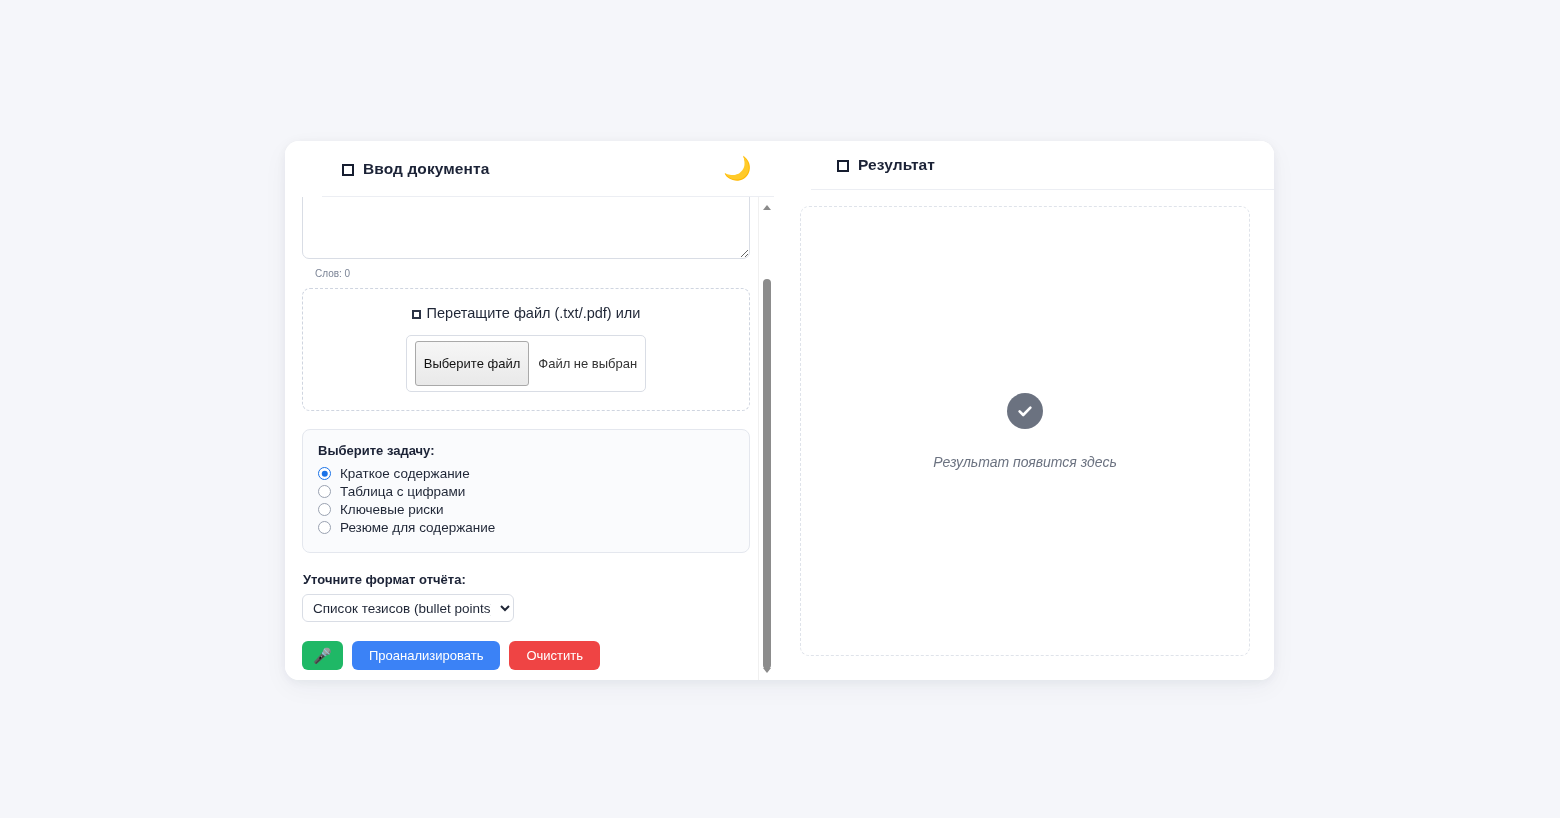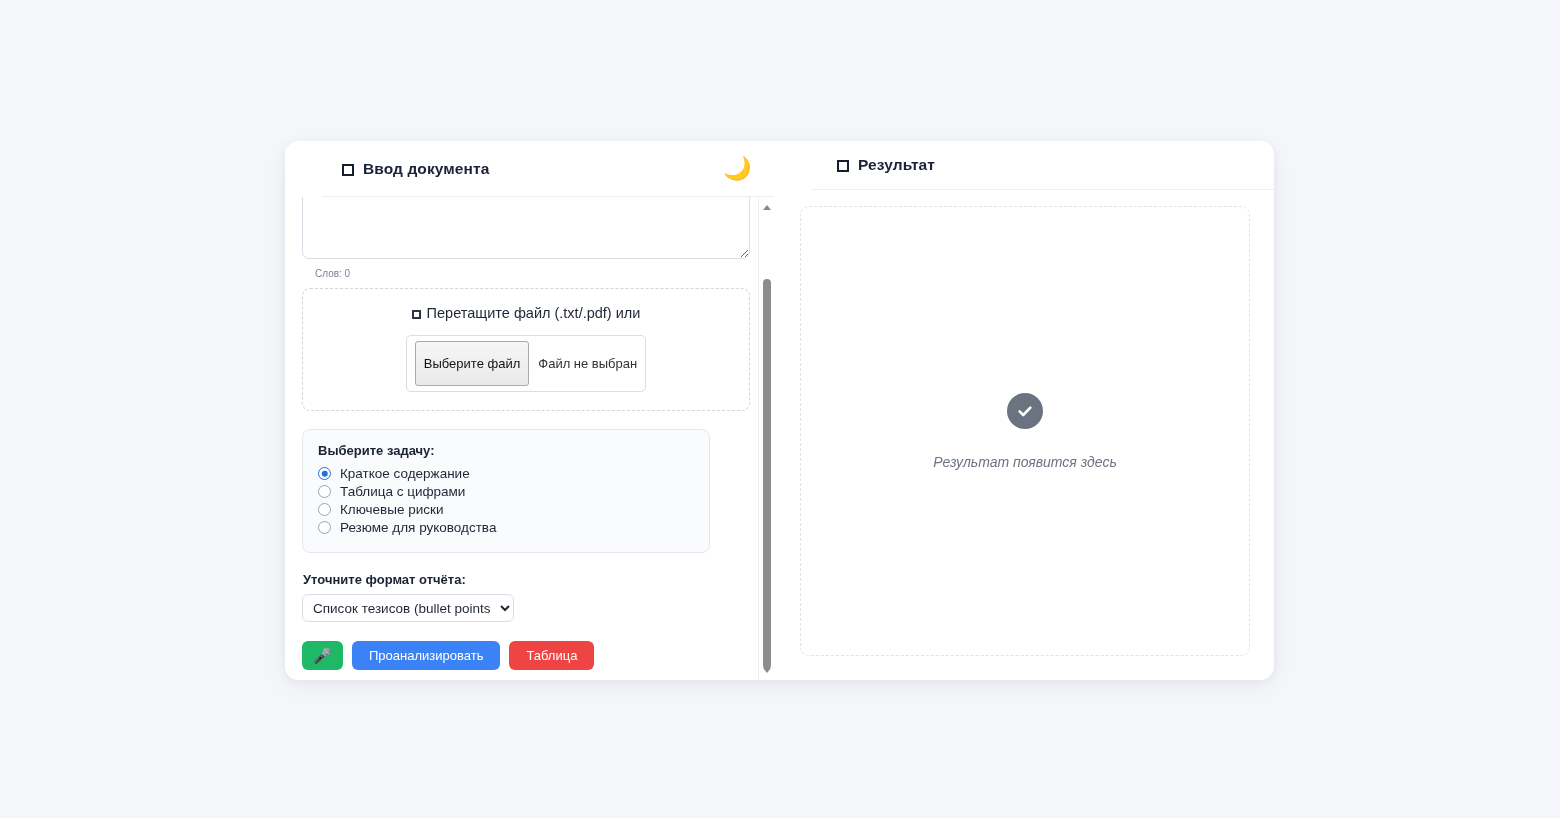--- a/index.html
+++ b/index.html
@@ -142,21 +142,21 @@
     padding: 14px 8px;
     cursor: pointer;
   }
   .file-name {
     font-size: 13px;
     color: #333;
     margin-left: 9px;
   }
 
   .task-box {
-    width: 408px;
+    width: 448px;
     margin-top: 18px;
     border: 1px solid #e4e7ee;
     border-radius: 8px;
     background: #fafbfd;
     padding: 13px 15px 14px;
   }
   .task-title {
     font-size: 13px;
     font-weight: bold;
     color: #1b2236;
@@ -370,34 +370,34 @@
             <span class="radio-label">Таблица с цифрами</span>
           </label>
 
           <label class="radio-row">
             <span class="radio"></span>
             <span class="radio-label">Ключевые риски</span>
           </label>
 
           <label class="radio-row">
             <span class="radio"></span>
-            <span class="radio-label">Резюме для руководства</span>
+            <span class="radio-label">Резюме для содержание</span>
           </label>
         </div>
 
         <div class="field-label">Уточните формат отчёта:</div>
 
         <select class="format-select">
           <option>Список тезисов (bullet points)</option>
         </select>
 
         <div class="btn-row">
           <button class="btn btn-mic">🎤</button>
           <button class="btn btn-analyze">Проанализировать</button>
-          <button class="btn btn-clear">Таблица</button>
+          <button class="btn btn-clear">Очистить</button>
         </div>
 
         <hr class="sep">
         <div class="tail-space"></div>
       </div>
 
       <div class="sbar">
         <div class="sb-arrow up">
             <i></i>
           </div>

